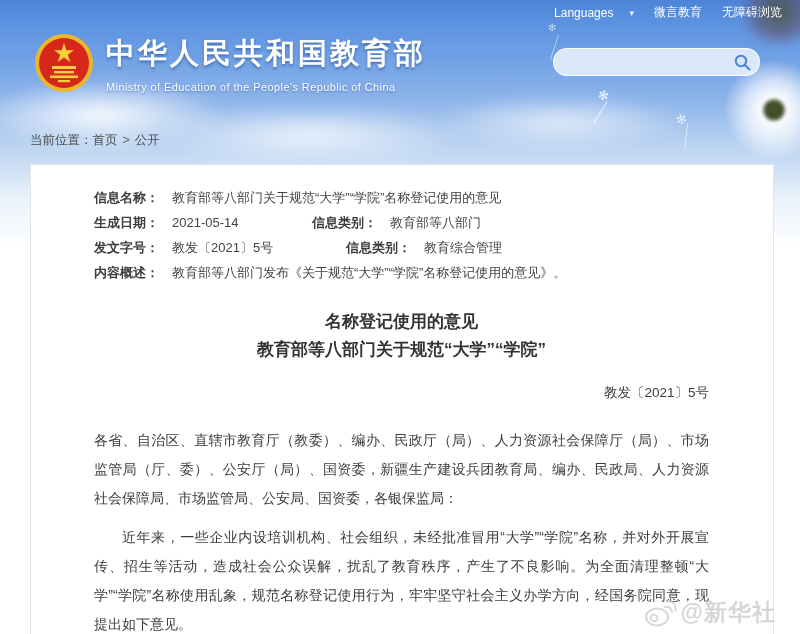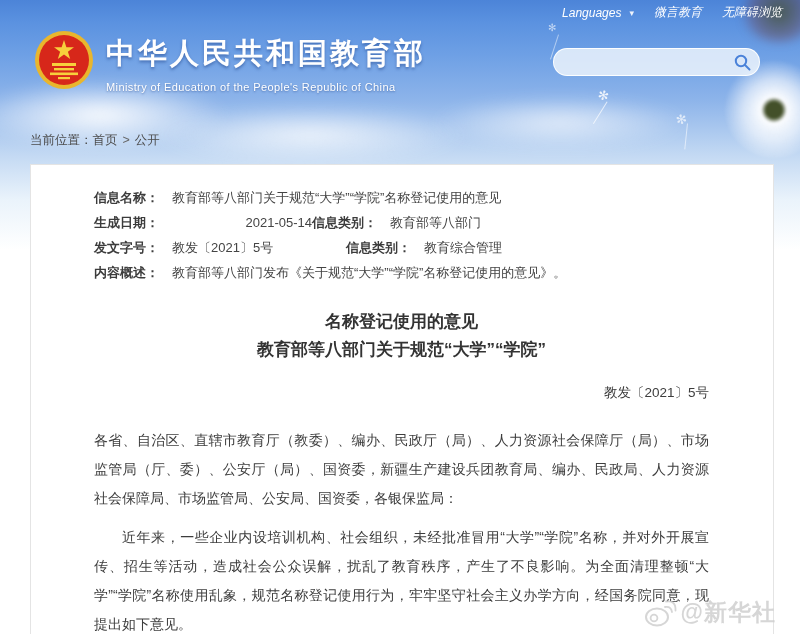--- a/index.html
+++ b/index.html
@@ -30,24 +30,24 @@
   .seed { position:absolute; color:rgba(255,255,255,.85); font-size:13px; }
   .seed::after { content:""; position:absolute; left:6px; top:12px; width:1px; height:26px; background:rgba(255,255,255,.7); transform:rotate(18deg); }
   .seed.s1 { left:598px; top:88px; transform:rotate(14deg); }
   .seed.s2 { left:676px; top:112px; transform:rotate(-12deg); opacity:.8; }
   .seed.s3 { left:548px; top:22px; font-size:10px; opacity:.7; }
   
   .topbar {
     position:absolute; top:4px; right:18px; display:flex; align-items:center; gap:20px;
     color:#ffffff; font-size:12px; z-index:5;
   }
-  .topbar .tb-item { display:flex; align-items:center; gap:8px; cursor:pointer;font-style:italic; }
+  .topbar .tb-item { display:flex; align-items:center; gap:16px; cursor:pointer; }
   .topbar .chev { font-size:9px; opacity:.9; }
   
-  .brand { position:absolute; left:34px; top:30px; display:flex; align-items:flex-start; z-index:5; cursor:pointer; }
+  .brand { position:absolute; left:34px; top:30px; display:flex; align-items:flex-end; z-index:5; cursor:pointer; }
   .emblem { width:60px; height:60px; margin-right:12px; flex-shrink:0; }
   .brand-text { padding-top:4px; }
   .brand-title {
     color:#ffffff; font-size:29px; font-weight:bold; letter-spacing:3px;
     text-shadow:0 2px 3px rgba(25,60,130,.5); white-space:nowrap;
   }
   .brand-sub {
     margin-top:7px; color:#ffffff; font-size:11px; letter-spacing:.4px;
     text-shadow:0 1px 2px rgba(25,60,130,.5); white-space:nowrap;
   }
@@ -70,21 +70,21 @@
     position:absolute; left:30px; top:164px; width:744px; height:480px;
     background:#ffffff; border:1px solid #e4e4e4; border-bottom:none; z-index:3;
     padding:22px 64px 0 63px; font-size:13px; color:#404040;
   }
   .info-row { display:flex; line-height:22px; margin-bottom:3px; align-items:flex-start; }
   .info-label { font-weight:bold; color:#3c3c3c; flex-shrink:0; margin-right:13px; white-space:nowrap; }
   .info-val { color:#444; }
   .cols { display:flex; }
   .col-index { width:252px; display:flex; }
   .col-index .info-val { width:112px; word-break:break-word; }
-  .col-date { width:218px; display:flex;justify-content:space-between; }
+  .col-date { width:218px; display:flex; }
   .col-agency { flex:1; display:flex; }
   .col-number { width:252px; display:flex; }
   .col-category { flex:1; display:flex; }
   .doc-title { margin-top:24px; text-align:center; font-size:17px; font-weight:bold; color:#333; line-height:28px; }
   .doc-number { margin-top:20px; text-align:right; font-size:13.5px; color:#3d3d3d; }
   .para { font-size:14px; line-height:29px; text-align:justify; color:#3d3d3d; }
   .para1 { margin-top:24px; }
   .para2 { margin-top:10px; text-indent:2em; }
   
   .watermark {

